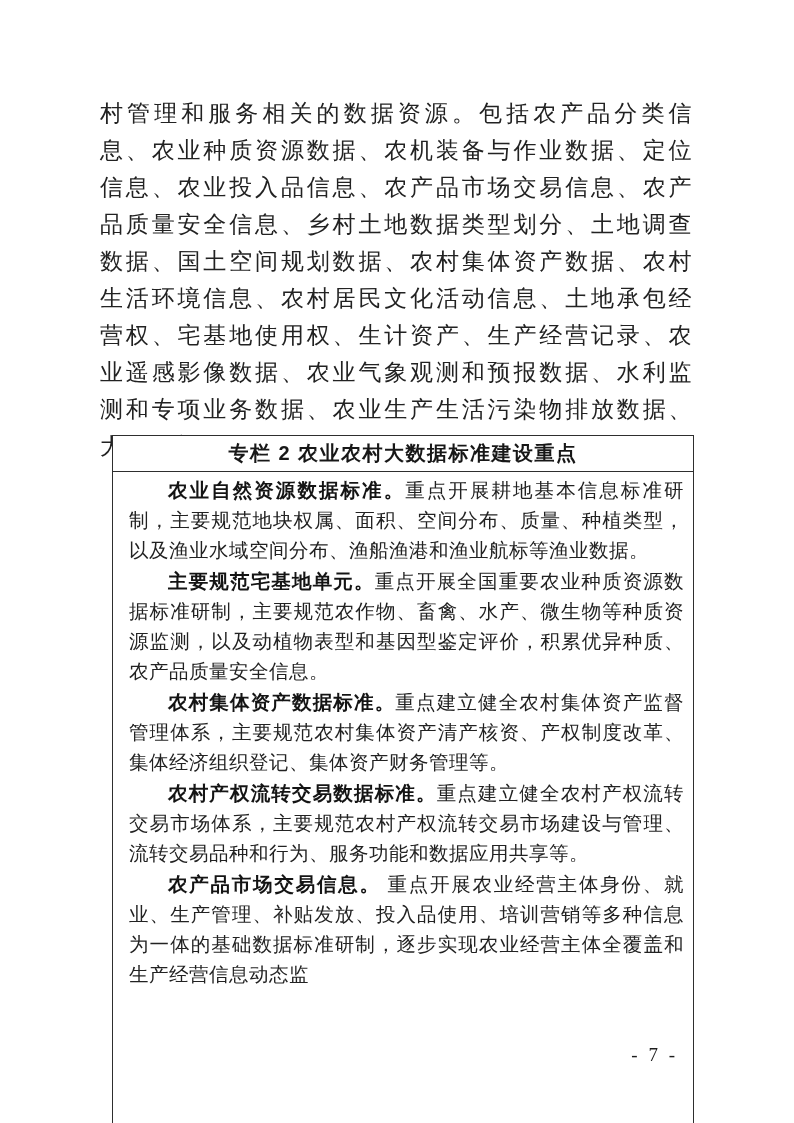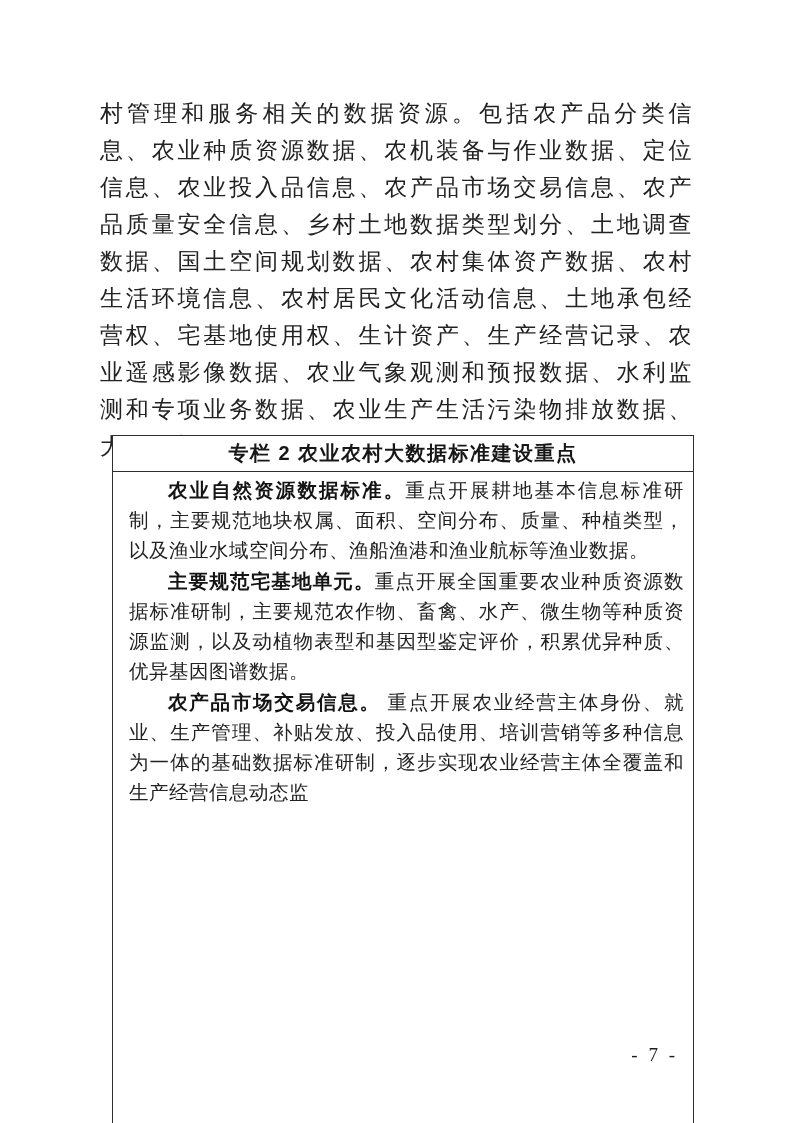--- a/index.html
+++ b/index.html
@@ -76,23 +76,25 @@
 <div class="page">
 
   <p class="intro">村管理和服务相关的数据资源。包括农产品分类信息、农业种质资源数据、农机装备与作业数据、定位信息、农业投入品信息、农产品市场交易信息、农产品质量安全信息、乡村土地数据类型划分、土地调查数据、国土空间规划数据、农村集体资产数据、农村生活环境信息、农村居民文化活动信息、土地承包经营权、宅基地使用权、生计资产、生产经营记录、农业遥感影像数据、农业气象观测和预报数据、水利监测和专项业务数据、农业生产生活污染物排放数据、大气污染物排放信息等标准。</p>
 
   <div class="column-box">
     <div class="box-title">专栏 2 农业农村大数据标准建设重点</div>
 
     <div class="box-body">
       <p class="box-item"><span class="item-heading">农业自然资源数据标准。</span><span>重点开展耕地基本信息标准研制，主要规范地块权属、面积、空间分布、质量、种植类型，以及渔业水域空间分布、渔船渔港和渔业航标等渔业数据。</span></p>
 
-      <p class="box-item"><span class="item-heading">主要规范宅基地单元。</span><span>重点开展全国重要农业种质资源数据标准研制，主要规范农作物、畜禽、水产、微生物等种质资源监测，以及动植物表型和基因型鉴定评价，积累优异种质、优异基因图谱数据。</span></p>
+      <p class="box-item"><span class="item-heading">主要规范宅基地单元。</span><span>重点开展全国重要农业种质资源数据标准研制，主要规范农作物、畜禽、水产、微生物等种质资源监测，以及动植物表型和基因型鉴定评价，积累优异种质、农产品质量安全信息。</span></p>
 
+      <p class="box-item"><span class="item-heading">农村集体资产数据标准。</span><span>重点建立健全农村集体资产监督管理体系，主要规范农村集体资产清产核资、产权制度改革、集体经济组织登记、集体资产财务管理等。</span></p>
 
+      <p class="box-item"><span class="item-heading">农村产权流转交易数据标准。</span><span>重点建立健全农村产权流转交易市场体系，主要规范农村产权流转交易市场建设与管理、流转交易品种和行为、服务功能和数据应用共享等。</span></p>
 
 
       <p class="box-item"><span class="item-heading">农产品市场交易信息。</span><span> 重点开展农业经营主体身份、就业、生产管理、补贴发放、投入品使用、培训营销等多种信息为一体的基础数据标准研制，逐步实现农业经营主体全覆盖和生产经营信息动态监</span></p>
     </div>
   </div>
 
   <div class="page-number">- 7 -</div>
 
 </div>
 

